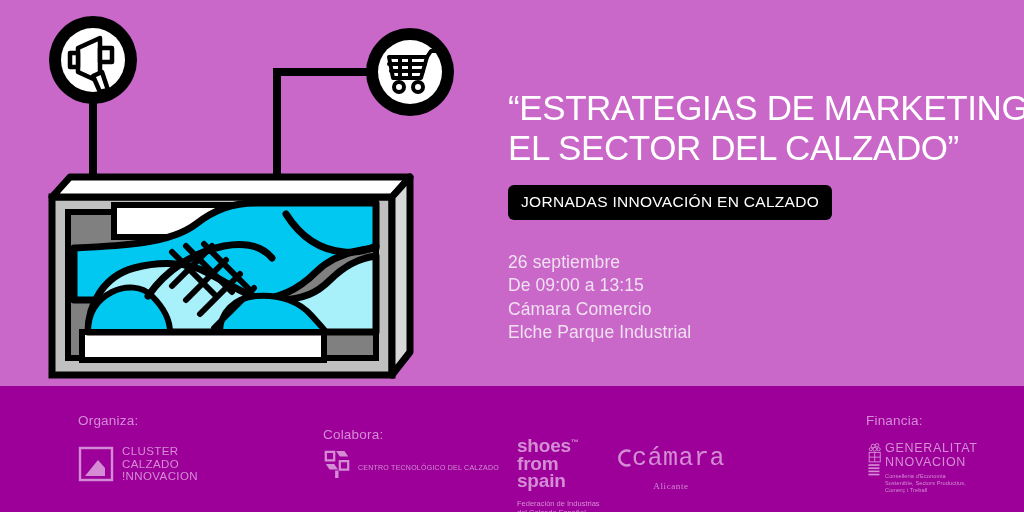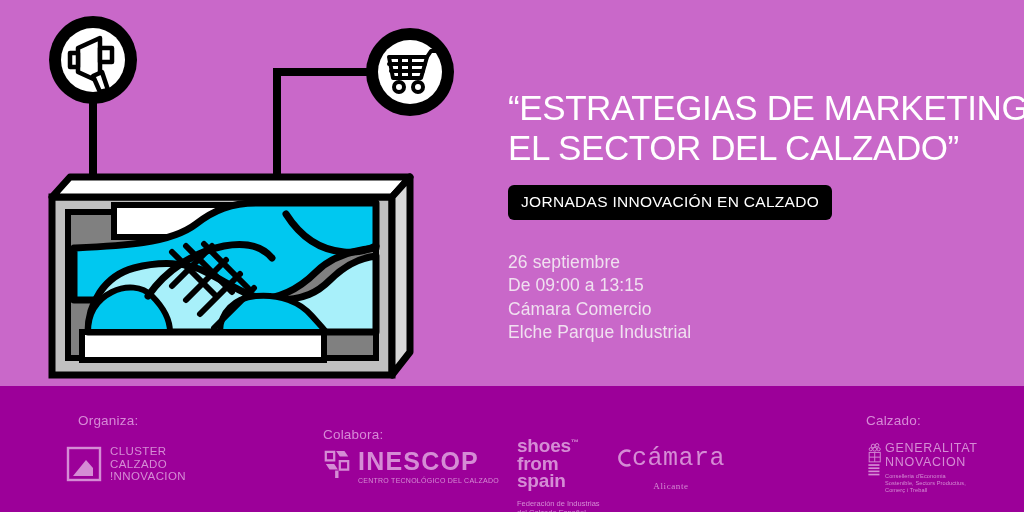--- a/index.html
+++ b/index.html
@@ -256,23 +256,23 @@
       <div>Elche Parque Industrial</div>
     </div>
   </div>
 
   <div class="footer">
 
     <div class="f-label" style="left:78px; top:27px;">Organiza:</div>
 
     <div class="f-label" style="left:323px; top:41px;">Colabora:</div>
 
-    <div class="f-label" style="left:866px; top:27px;">Calzado:</div>
-
-    <div class="logo-wrap cluster" style="left:66px; top:59px;align-items:center;">
+    <div class="f-label" style="left:866px; top:27px;">Financia:</div>
+
+    <div class="logo-wrap cluster" style="left:78px; top:59px;align-items:center;">
       <span class="cluster-mark">
         <svg viewBox="0 0 36 36" width="36" height="36">
           <rect x="2" y="2" width="32" height="32" fill="none" stroke="#d58cd5" stroke-width="2.4"></rect>
           <path d="M 7 30 L 20 14 L 27 22 L 27 30 Z" fill="#d58cd5"></path>
         </svg>
       </span>
       <span class="cluster-words">
         <span style="display:block">CLUSTER</span>
         <span style="display:block">CALZADO</span>
         <span style="display:block">!NNOVACION</span>
@@ -283,21 +283,20 @@
       <span>
         <svg viewBox="0 0 30 34" width="28" height="32">
           <path d="M 3 4 L 12 4 L 12 13 L 3 13 Z" fill="none" stroke="#d58cd5" stroke-width="2.4"></path>
           <path d="M 14 3 L 23 3 L 27 9 L 18 9 Z" fill="#d58cd5"></path>
           <path d="M 3 17 L 12 17 L 16 23 L 7 23 Z" fill="#d58cd5"></path>
           <path d="M 18 14 L 27 14 L 27 23 L 18 23 Z" fill="none" stroke="#d58cd5" stroke-width="2.4"></path>
           <rect x="13" y="24" width="3.6" height="8" fill="#d58cd5"></rect>
         </svg>
       </span>
       <span>
-        <span class="inescop-word" style="display:block">INESCOP</span>
         <span class="inescop-sub" style="display:block">CENTRO TECNOLÓGICO DEL CALZADO</span>
       </span>
     </div>
 
     <div class="logo-wrap" style="left:517px; top:48px;">
       <div class="sfs-word">
         <span>shoes</span><span class="sfs-tm">™</span>
       </div>
       <div class="sfs-word">from</div>
       <div class="sfs-word">spain</div>

